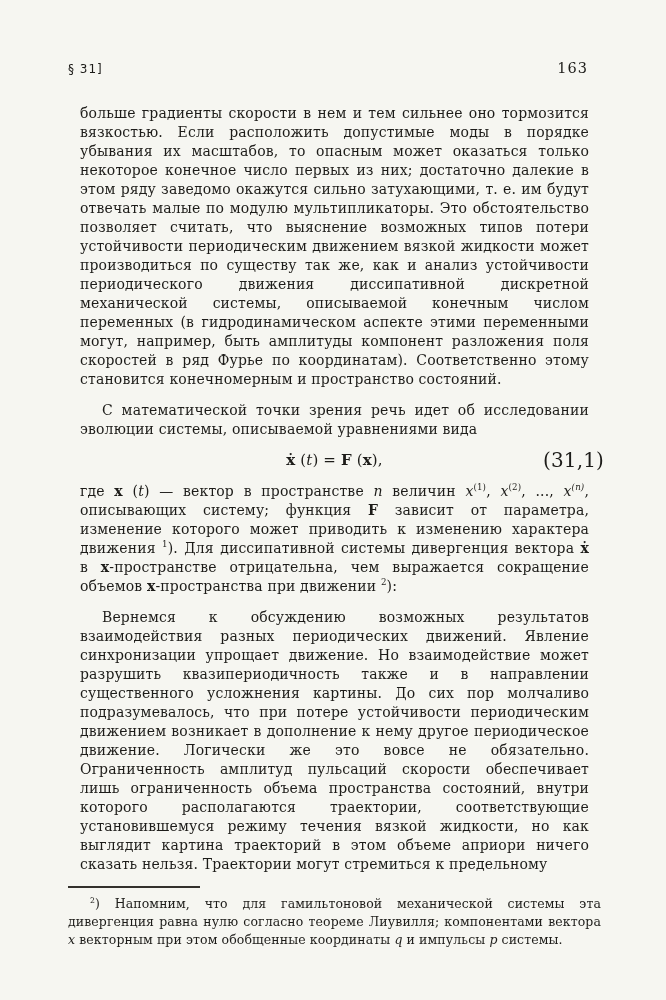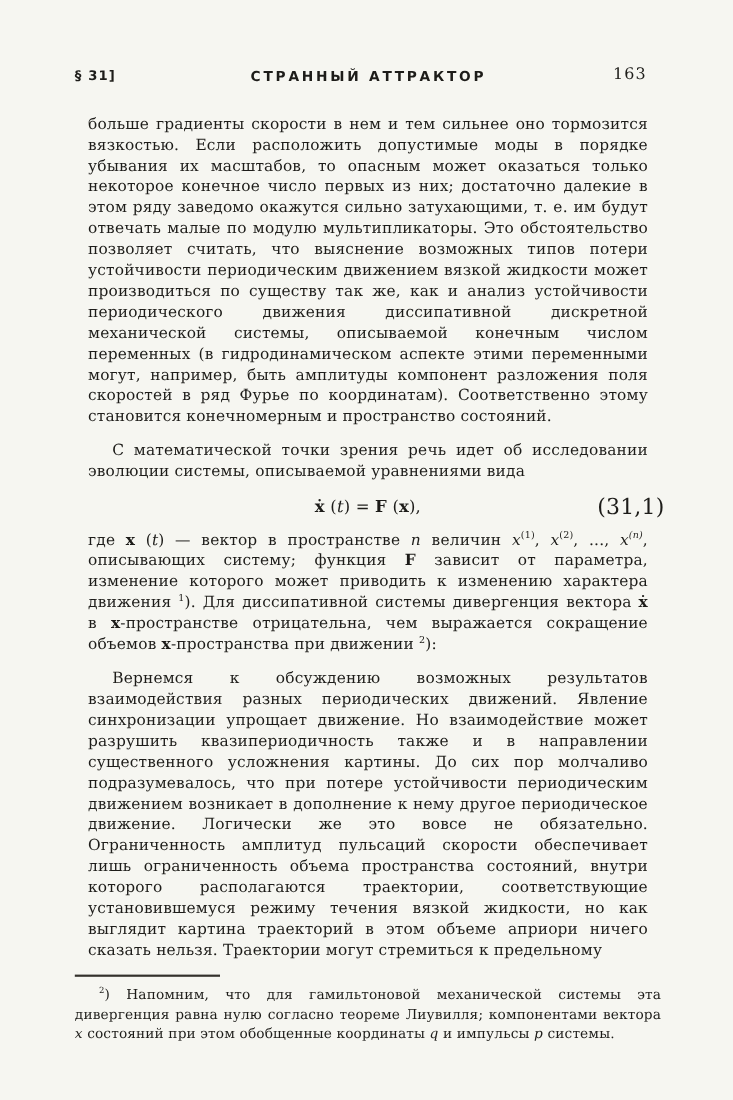--- a/index.html
+++ b/index.html
@@ -16,21 +16,21 @@
     font-family: "DejaVu Serif", "Liberation Serif", serif;
   }
   
   .running-head {
     position: absolute;
     top: 60px; left: 68px; right: 64px; height: 20px;
   }
   .rh-section {
     position: absolute; left: 0; top: 2px;
     font-family: "DejaVu Sans", "Liberation Sans", sans-serif;
-    font-weight: bold; font-size: 12px; letter-spacing: 1px;
+    font-weight: normal; font-size: 12px; letter-spacing: 1px;
   }
   .rh-title {
     position: absolute; left: 50%; top: 2px;
     transform: translateX(-50%);
     font-family: "DejaVu Sans", "Liberation Sans", sans-serif;
     font-weight: bold; font-size: 12.5px; letter-spacing: 2.5px;
     white-space: nowrap;
   }
   .rh-page {
     position: absolute; right: 14px; top: 0;
@@ -72,21 +72,20 @@
   }
   .fn { margin: 0; text-indent: 22px; }
 </style>
 </head>
 <body>
 
 <div class="page">
 
   <div class="running-head">
     <span class="rh-section">§ 31]</span>
-    <span class="rh-title">СТРАННЫЙ АТТРАКТОР</span>
     <span class="rh-page">163</span>
   </div>
 
   <div class="content">
 
     <p class="para"><span>больше градиенты скорости в нем и тем сильнее оно тормозится вязкостью. Если расположить допустимые моды в порядке убывания их масштабов, то опасным может оказаться только некоторое конечное число первых из них; достаточно далекие в этом ряду заведомо окажутся сильно затухающими, т. е. им будут отвечать малые по модулю мультипликаторы. Это обстоятельство позволяет считать, что выяснение возможных типов потери устойчивости периодическим движением вязкой жидкости может производиться по существу так же, как и анализ устойчивости периодического движения диссипативной дискретной механической системы, описываемой конечным числом переменных (в гидродинамическом аспекте этими переменными могут, например, быть амплитуды компонент разложения поля скоростей в ряд Фурье по координатам). Соответственно этому становится конечномерным и пространство состояний.</span></p>
 
     <p class="para indent"><span>С математической точки зрения речь идет об исследовании эволюции системы, описываемой уравнениями вида</span></p>
 
     <div class="equation">
@@ -95,17 +94,17 @@
       <span class="eq-num">(31,1)</span>
     </div>
 
     <p class="para"><span>где </span><span class="b">x</span><span> (</span><span class="i">t</span><span>) — вектор в пространстве </span><span class="i">n</span><span> величин </span><span class="i">x</span><span class="sup">(1)</span><span>, </span><span class="i">x</span><span class="sup">(2)</span><span>, ..., </span><span class="i">x</span><span class="sup i">(n)</span><span>, описывающих систему; функция </span><span class="b">F</span><span> зависит от параметра, изменение которого может приводить к изменению характера движения </span><span class="sup">1</span><span>). Для диссипативной системы дивергенция вектора </span><span class="b">ẋ</span><span> в </span><span class="b">x</span><span>-пространстве отрицательна, чем выражается сокращение объемов </span><span class="b">x</span><span>-пространства при движении </span><span class="sup">2</span><span>):</span></p>
 
 
     <p class="para indent"><span>Вернемся к обсуждению возможных результатов взаимодействия разных периодических движений. Явление синхронизации упрощает движение. Но взаимодействие может разрушить квазипериодичность также и в направлении существенного усложнения картины. До сих пор молчаливо подразумевалось, что при потере устойчивости периодическим движением возникает в дополнение к нему другое периодическое движение. Логически же это вовсе не обязательно. Ограниченность амплитуд пульсаций скорости обеспечивает лишь ограниченность объема пространства состояний, внутри которого располагаются траектории, соответствующие установившемуся режиму течения вязкой жидкости, но как выглядит картина траекторий в этом объеме априори ничего сказать нельзя. Траектории могут стремиться к предельному</span></p>
 
     <div class="footnotes">
       <div class="fn-sep"></div>
-      <p class="fn"><span class="sup">2</span><span>) Напомним, что для гамильтоновой механической системы эта дивергенция равна нулю согласно теореме Лиувилля; компонентами вектора </span><span class="i">x</span><span> состояний при этом обобщенные координаты </span><span class="i">q</span><span> и импульсы </span><span class="i">p</span><span> системы.</span></p>
+      <p class="fn"><span class="sup">2</span><span>) Напомним, что для гамильтоновой механической системы эта дивергенция равна нулю согласно теореме Лиувилля; компонентами вектора </span><span class="i">x</span><span> векторным при этом обобщенные координаты </span><span class="i">q</span><span> и импульсы </span><span class="i">p</span><span> системы.</span></p>
     </div>
 
   </div>
 </div>
 
 </body></html>

